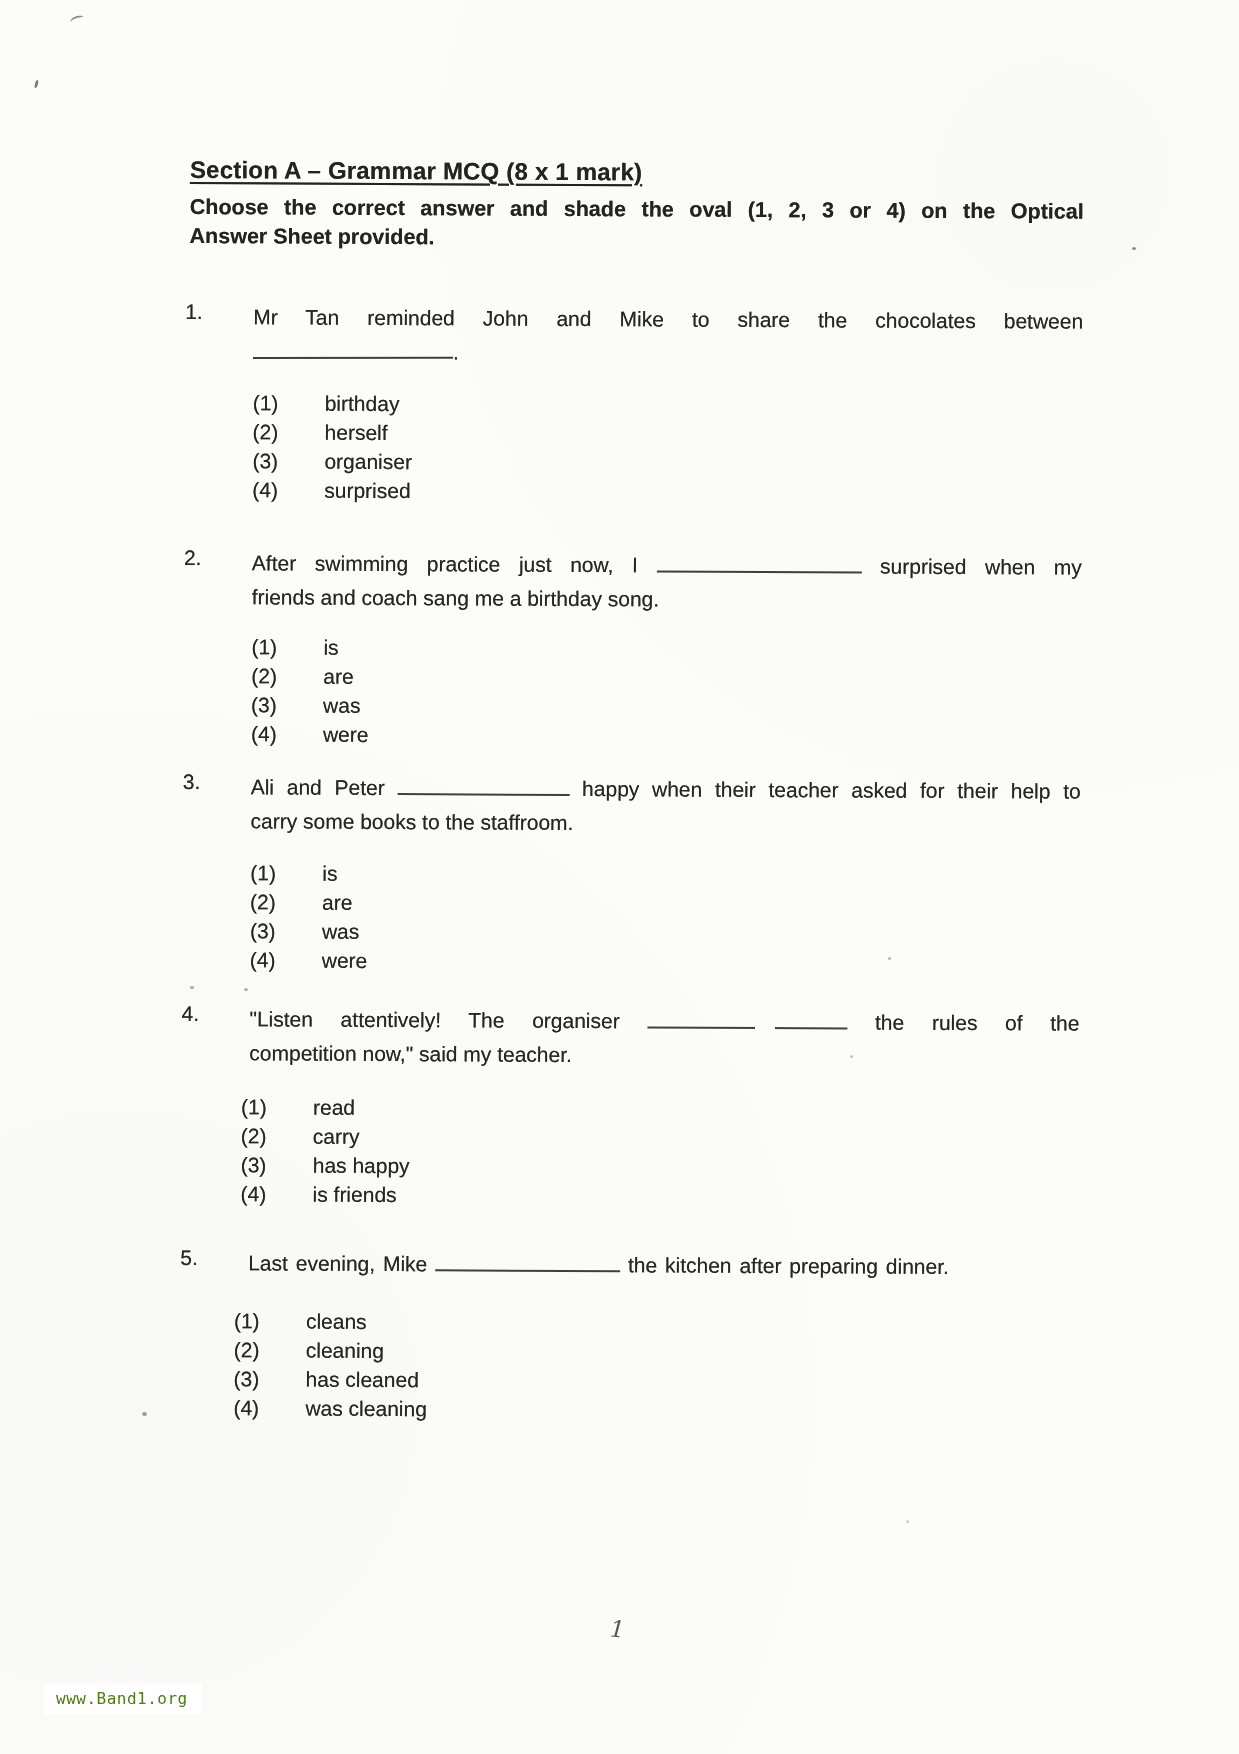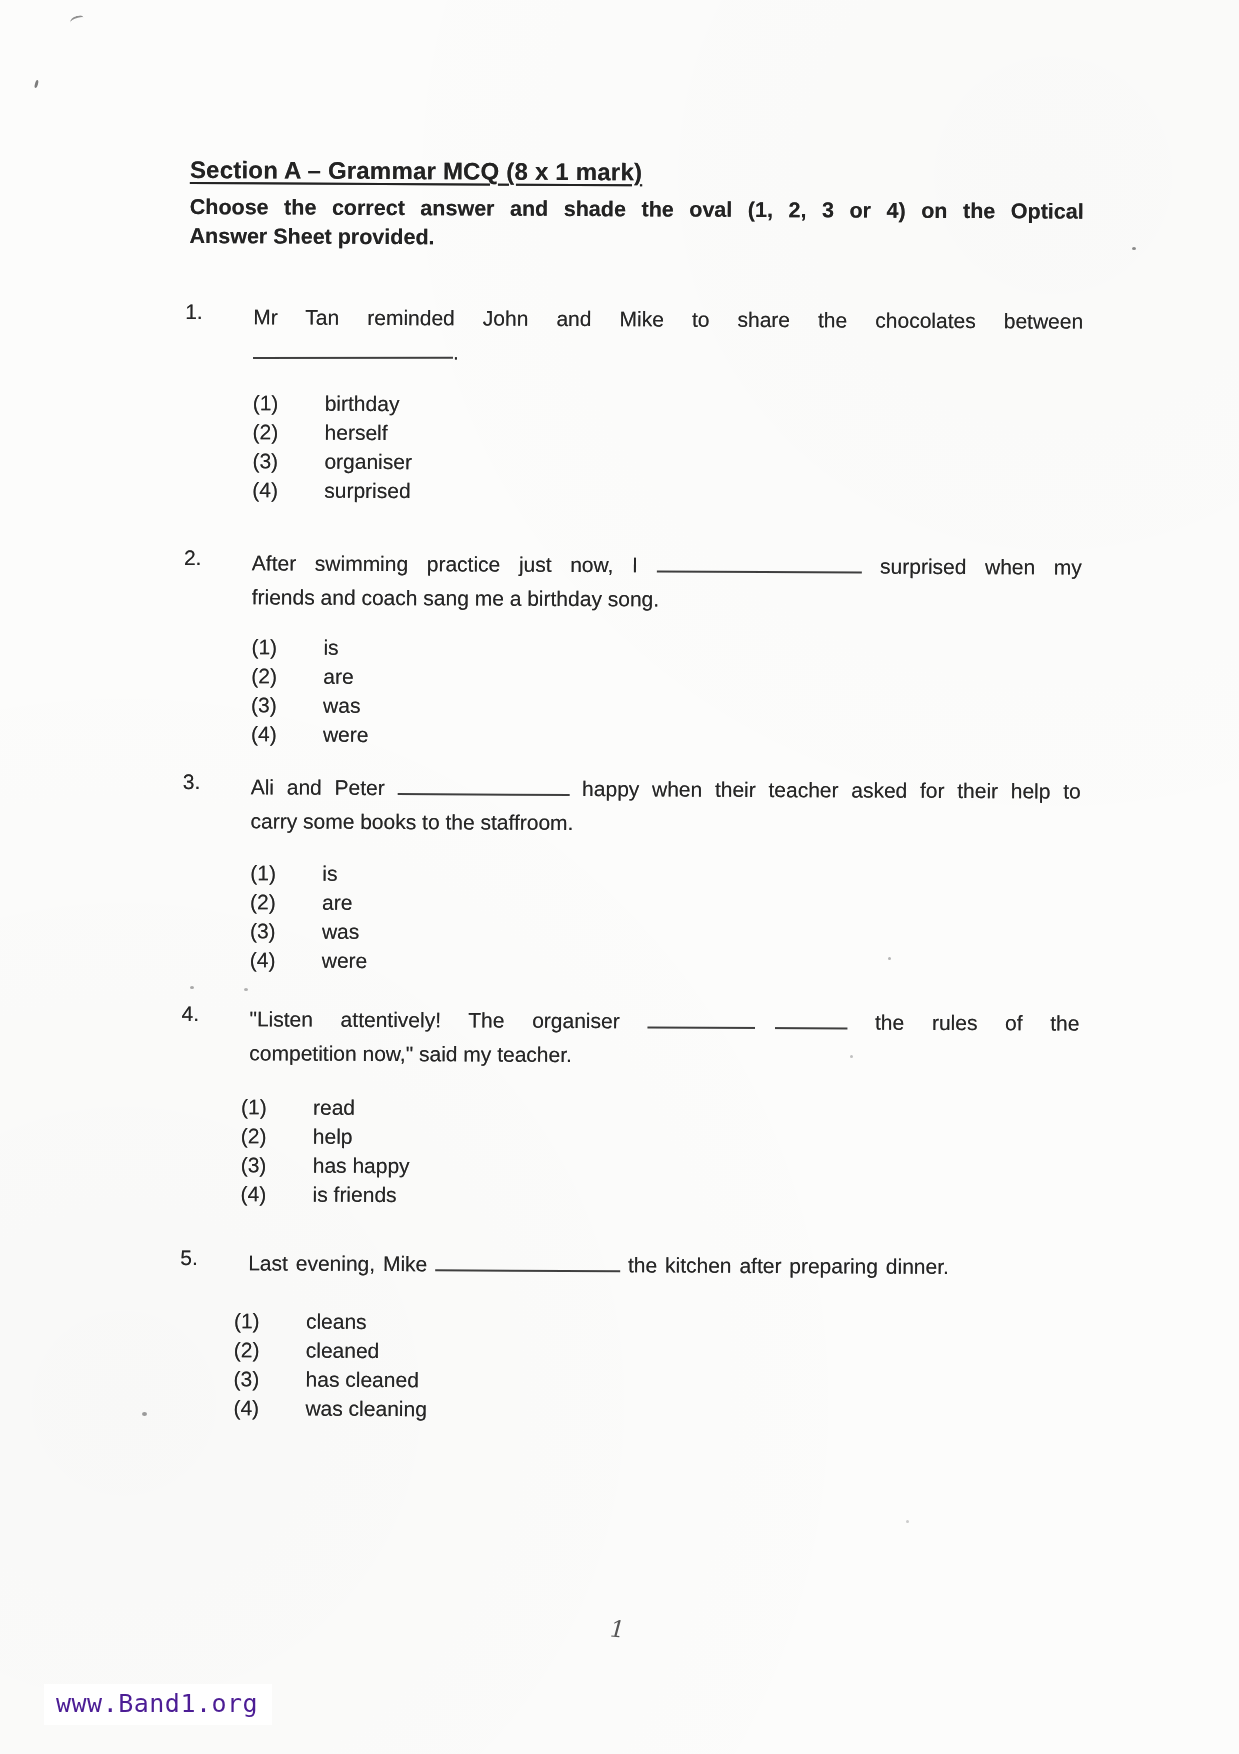--- a/index.html
+++ b/index.html
@@ -55,21 +55,21 @@
   .q5 .qline { word-spacing:2px; }
   .page-num {
     position:absolute; left:610px; top:1616px;
     font-family:"DejaVu Serif","Liberation Serif",serif; font-style:italic;
     font-size:23px; color:#555; transform:rotate(4deg);
   }
   .watermark {
     position:absolute; left:44px; top:1684px;
     background:#ffffff; padding:5px 14px 7px 12px;
     font-family:"DejaVu Sans Mono","Liberation Mono",monospace;
-    font-size:25px; letter-spacing:0.5px; color:#4c1d95;
+    font-size:16px; letter-spacing:0.5px; color:#4d7c0f;
   }
   
   .squig {
     position:absolute; left:70px; top:16px; width:14px; height:6px;
     border-top:2px solid #8f8f8f; border-radius:60% 40%;
     transform:rotate(-14deg);
   }
   .tick {
     position:absolute; left:35px; top:80px; width:3px; height:8px;
     background:#7d7d7d; border-radius:40% 60% 50% 50%; transform:rotate(16deg);
@@ -138,34 +138,34 @@
     </div>
   </div>
 
   <div class="q q4">
     <div class="qnum">4.</div>
     <div class="qbody">
       <div class="qline jst"><span>"Listen attentively! The organiser</span> <span class="blank b-q4"></span> <span>the rules of the</span></div>
       <div class="qline">competition now," said my teacher.</div>
       <div class="opts">
         <div><span class="opt-label">(1)</span><span>read</span></div>
-        <div><span class="opt-label">(2)</span><span>help</span></div>
+        <div><span class="opt-label">(2)</span><span>carry</span></div>
         <div><span class="opt-label">(3)</span><span>has happy</span></div>
         <div><span class="opt-label">(4)</span><span>is friends</span></div>
       </div>
     </div>
   </div>
 
   <div class="q q5">
     <div class="qnum">5.</div>
     <div class="qbody">
       <div class="qline"><span>Last evening, Mike</span> <span class="blank b-q5"></span> <span>the kitchen after preparing dinner.</span></div>
       <div class="opts">
         <div><span class="opt-label">(1)</span><span>cleans</span></div>
-        <div><span class="opt-label">(2)</span><span>cleaned</span></div>
+        <div><span class="opt-label">(2)</span><span>cleaning</span></div>
         <div><span class="opt-label">(3)</span><span>has cleaned</span></div>
         <div><span class="opt-label">(4)</span><span>was cleaning</span></div>
       </div>
     </div>
   </div>
 
 </div>
 
 <div class="page-num">1</div>
 <div class="watermark">www.Band1.org</div>

